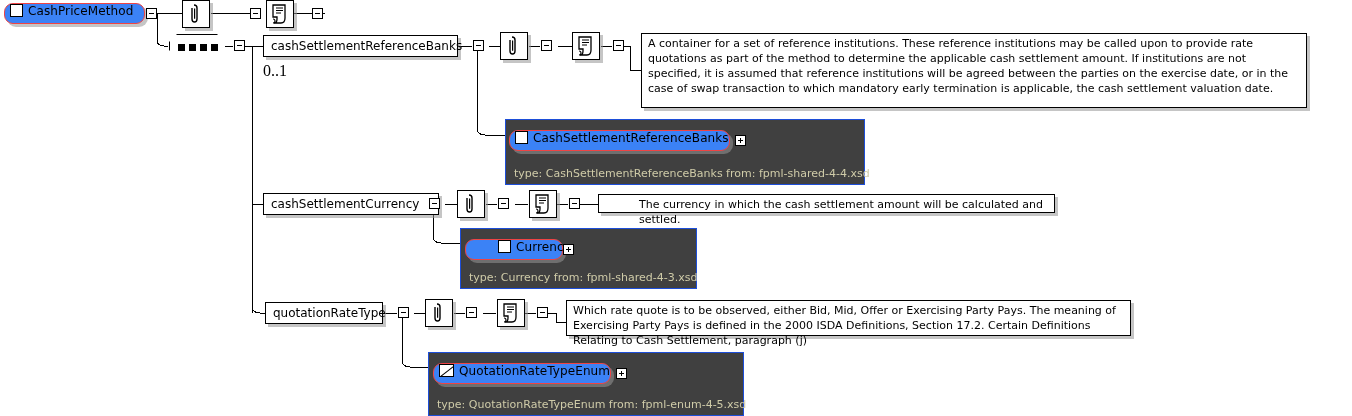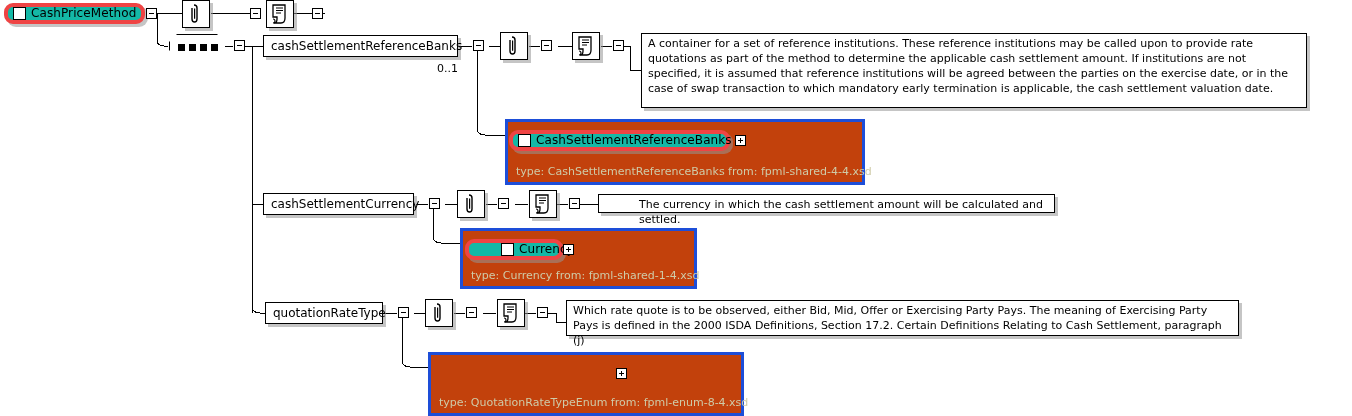--- a/index.html
+++ b/index.html
@@ -27,26 +27,26 @@
     left: 0; top: 0;
     width: 1352px;
     height: 416px;
     pointer-events: none;
   }
 
   
   .capsule {
     position: absolute;
     box-sizing: border-box;
-    background: #14b8a6;
-    border: 4px solid #ef4444;
+    background: #3b82f6;
+    border: 1px solid #ef4444;
     border-radius: 9px;
     box-shadow: 3px 3px 0 0 rgba(150,150,150,0.55);
     display: flex;
-    align-items: flex-end;
+    align-items: flex-start;
     padding: 0 9px 0 5px;
     white-space: nowrap;
   }
   .capsule .lbl {
     font-size: 12px;
     letter-spacing: 0.1px;
     padding-left: 5px;
   }
 
   
@@ -89,24 +89,25 @@
     align-items: center;
     justify-content: flex-start;
     padding: 0 7px;
     white-space: nowrap;
     font-size: 12px;
   }
 
   
   .occurs {
     position: absolute;
-    font-size: 11px;
+    font-size: 16px;
     color: #000000;
-    text-align: right;
+    text-align: left;
     white-space: nowrap;
+    font-family: Liberation Serif, serif;
   }
 
   
   .docbox {
     position: absolute;
     box-sizing: border-box;
     background: #ffffff;
     border: 1px solid #000000;
     box-shadow: 3px 3px 0 0 rgba(150,150,150,0.55);
     padding: 2px 5px 2px 6px;
@@ -187,22 +188,22 @@
   .seq .dot {
     width: 7px;
     height: 7px;
     background: #000000;
   }
 
   
   .typepanel {
     position: absolute;
     box-sizing: border-box;
-    background: #c2410c;
-    border: 3px solid #1d4ed8;
+    background: #404040;
+    border: 1px solid #1d4ed8;
   }
   .typepanel .caption {
     position: absolute;
     left: 8px;
     bottom: 4px;
     font-size: 11px;
     color: #cfcba8;
     white-space: nowrap;
   }
 </style>
@@ -327,21 +328,21 @@
 
   <div class="typepanel" style="left:505px; top:119px; width:360px; height:66px;">
     <span class="caption">type: CashSettlementReferenceBanks from: fpml-shared-4-4.xsd</span>
   </div>
   <div class="capsule" style="left:509px; top:130px; width:221px; height:21px;">
     <span class="sq-icon"></span>
     <span class="lbl">CashSettlementReferenceBanks</span>
   </div>
   <div class="plusbox" style="left:735px; top:135px;"></div>
 
-  <div class="elembox" style="left:263px; top:193px; width:151px; height:22px;">
+  <div class="elembox" style="left:263px; top:193px; width:176px; height:22px;">
     <span>cashSettlementCurrency</span>
   </div>
   <div class="toggle" style="left:429px; top:198px;"></div>
 
   <div class="iconbox" style="left:457px; top:190px;">
     <svg width="26" height="26" viewBox="0 0 26 26">
       <rect x="0" y="0" width="26" height="26" fill="#ffffff"></rect>
       <path d="M11 4 q3 0 3 3 v11 q0 3 -2.5 3 t-2.5 -3 v-11" fill="#ffffff" stroke="#000000" stroke-width="1.4"></path>
       <path d="M11.6 7.5 v10.2" stroke="#000000" stroke-width="1.2"></path>
     </svg>
@@ -354,21 +355,21 @@
       <path d="M6 4 h12 v13 q0 5 -4 5 h-7 q3 0 3 -4 v-2 h-4 z" fill="#ffffff" stroke="#000000" stroke-width="1.3"></path>
       <path d="M9 7 h7 M9 9.5 h7 M9 12 h5" stroke="#000000" stroke-width="1.1"></path>
       <path d="M6 18 q2 0 2 2 t-2 2" fill="none" stroke="#000000" stroke-width="1.1"></path>
     </svg>
   </div>
   <div class="toggle" style="left:569px; top:198px;"></div>
 
   <div class="docbox" style="left:598px; top:194px; width:457px; height:19px;padding-left:40px;">The currency in which the cash settlement amount will be calculated and settled.</div>
 
   <div class="typepanel" style="left:460px; top:228px; width:237px; height:61px;">
-    <span class="caption">type: Currency from: fpml-shared-1-4.xsd</span>
+    <span class="caption">type: Currency from: fpml-shared-4-3.xsd</span>
   </div>
   <div class="capsule" style="left:465px; top:239px; width:98px; height:21px;padding-left:32px;">
     <span class="sq-icon"></span>
     <span class="lbl">Currency</span>
   </div>
   <div class="plusbox" style="left:563px; top:244px;"></div>
 
   <div class="elembox" style="left:265px; top:302px; width:118px; height:22px;">
     <span>quotationRateType</span>
   </div>
@@ -386,20 +387,24 @@
   <div class="iconbox" style="left:497px; top:299px;">
     <svg width="26" height="26" viewBox="0 0 26 26">
       <rect x="0" y="0" width="26" height="26" fill="#ffffff"></rect>
       <path d="M6 4 h12 v13 q0 5 -4 5 h-7 q3 0 3 -4 v-2 h-4 z" fill="#ffffff" stroke="#000000" stroke-width="1.3"></path>
       <path d="M9 7 h7 M9 9.5 h7 M9 12 h5" stroke="#000000" stroke-width="1.1"></path>
       <path d="M6 18 q2 0 2 2 t-2 2" fill="none" stroke="#000000" stroke-width="1.1"></path>
     </svg>
   </div>
   <div class="toggle" style="left:537px; top:307px;"></div>
 
-  <div class="docbox" style="left:566px; top:300px; width:673px; height:36px;">Which rate quote is to be observed, either Bid, Mid, Offer or Exercising Party Pays. The meaning of Exercising Party Pays is defined in the 2000 ISDA Definitions, Section 17.2. Certain Definitions Relating to Cash Settlement, paragraph (j)</div>
+  <div class="docbox" style="left:566px; top:300px; width:565px; height:36px;">Which rate quote is to be observed, either Bid, Mid, Offer or Exercising Party Pays. The meaning of Exercising Party Pays is defined in the 2000 ISDA Definitions, Section 17.2. Certain Definitions Relating to Cash Settlement, paragraph (j)</div>
 
   <div class="typepanel" style="left:428px; top:352px; width:316px; height:64px;">
-    <span class="caption">type: QuotationRateTypeEnum from: fpml-enum-8-4.xsd</span>
+    <span class="caption">type: QuotationRateTypeEnum from: fpml-enum-4-5.xsd</span>
+  </div>
+  <div class="capsule" style="left:433px; top:363px; width:178px; height:21px;">
+    <span class="diag-icon"></span>
+    <span class="lbl">QuotationRateTypeEnum</span>
   </div>
   <div class="plusbox" style="left:616px; top:368px;"></div>
 
 </div>
 
 </body></html>

